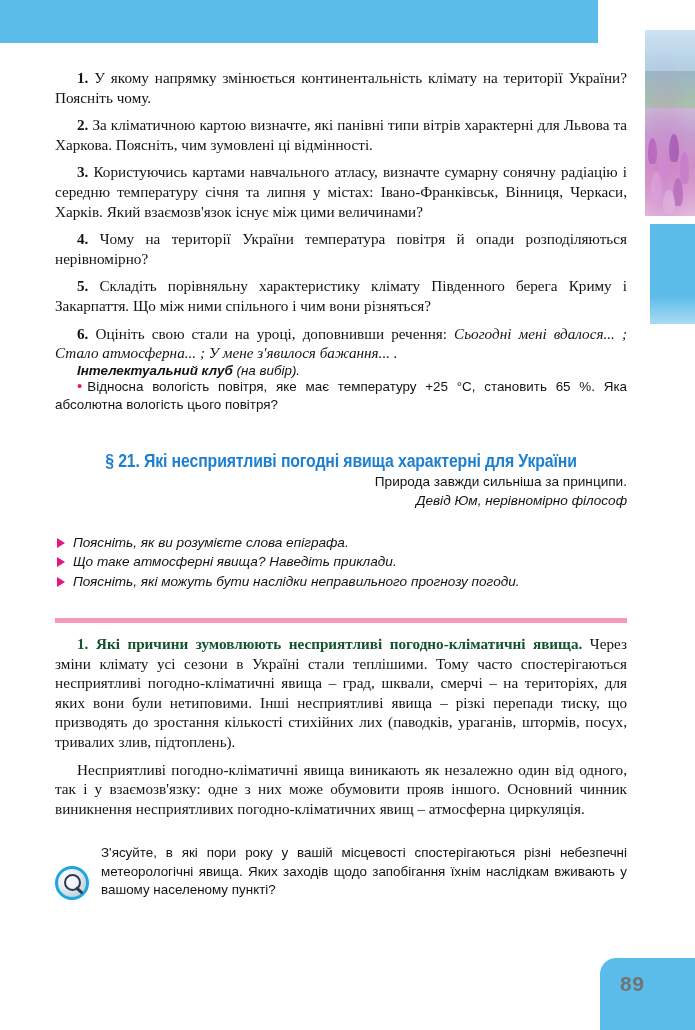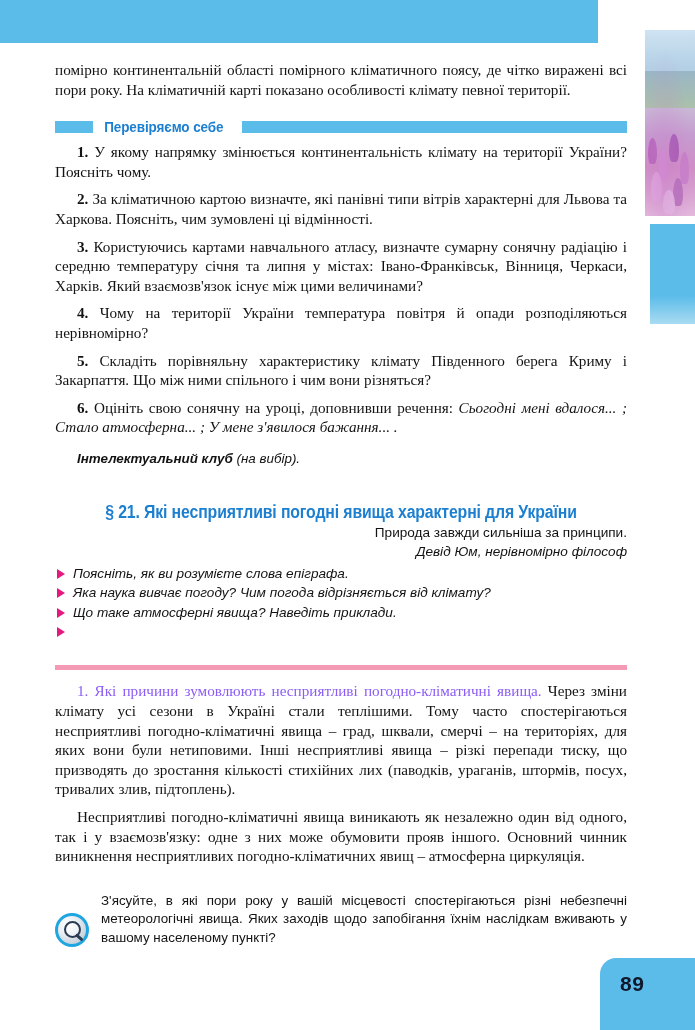--- a/index.html
+++ b/index.html
@@ -63,21 +63,21 @@
     width: 95px; height: 72px;
     background: #5cbce9;
     border-top-left-radius: 16px;
   }
   .page-number {
     position: absolute;
     left: 620px; top: 972px;
     font-family: "Liberation Sans", sans-serif;
     font-size: 21px;
     font-weight: 700;
-    color: #0f172a;
+    color: #737373;
     letter-spacing: .5px;
   }
 
   
   .col {
     position: absolute;
     left: 55px;
     top: 60px;
     width: 572px;
   }
@@ -118,21 +118,20 @@
     transform-origin: left center;
     letter-spacing: -.1px;
   }
   .check-banner .blk-right {
     height: 12px; background: #5cbce9; flex: 1 1 auto;
   }
   .after-banner { margin-top: 8px; }
 
   
   .club-head {
-    margin-top: 14px;
     font-family: "Liberation Sans", sans-serif;
     font-size: 13.4px;
     color: #131313;
     text-indent: 22px;
   }
   .club-head .b { font-weight: 700; font-style: italic; }
   .club-head .i { font-style: italic; }
 
   p.sans {
     margin: 0;
@@ -168,21 +167,21 @@
   .epigraph {
     text-align: right;
     font-family: "Liberation Sans", sans-serif;
     font-size: 13.6px;
     line-height: 19px;
     color: #131313;
   }
   .epigraph .author { font-style: italic; display: block; }
 
   
-  .arrow-list { margin-top: 4px; }
+  .arrow-list { margin-top: 24px; }
   .arrow-row {
     display: flex;
     align-items: flex-start;
     margin-bottom: 2px;
   }
   .arrow-row .tri {
     flex: 0 0 auto;
     width: 0; height: 0;
     border-left: 8px solid #e5187f;
     border-top: 5.5px solid transparent;
@@ -200,22 +199,22 @@
   
   .pink-rule {
     margin-top: 28px;
     height: 5px;
     background: #f49ab4;
     width: 100%;
   }
   .sub-body { margin-top: 11px; }
   .sub-lead {
     font-family: "Liberation Serif", serif;
-    font-weight: 400;
-    color: #8b5cf6;
+    font-weight: 700;
+    color: #14532d;
   }
 
   
   .callout {
     margin-top: 26px;
     display: flex;
     align-items: flex-end;
   }
   .mag {
     flex: 0 0 auto;
@@ -273,65 +272,57 @@
   <div class="blurmask"></div>
 </div>
 
 <div class="right-cyan"></div>
 
 <div class="page-number-box"></div>
 <div class="page-number">89</div>
 
 <div class="col">
 
-  <p class="serif">помірно континентальній області помірного кліматичного поясу, де чітко виражені всі пори року. На кліматичній карті показано особливості клімату певної території.</p>
-
-  <div class="check-banner">
-    <div class="blk-left"></div>
-    <div class="cb-title">Перевіряємо себе</div>
-    <div class="blk-right"></div>
-  </div>
+
 
   <div class="after-banner">
     <p class="serif indent"><span class="qnum">1.</span><span> У якому напрямку змінюється континентальність клімату на території України? Поясніть чому.</span></p>
     <p class="serif indent"><span class="qnum">2.</span><span> За кліматичною картою визначте, які панівні типи вітрів характерні для Львова та Харкова. Поясніть, чим зумовлені ці відмінності.</span></p>
     <p class="serif indent"><span class="qnum">3.</span><span> Користуючись картами навчального атласу, визначте сумарну сонячну радіацію і середню температуру січня та липня у містах: Івано-Франківськ, Вінниця, Черкаси, Харків. Який взаємозв'язок існує між цими величинами?</span></p>
     <p class="serif indent"><span class="qnum">4.</span><span> Чому на території України температура повітря й опади розподіляються нерівномірно?</span></p>
     <p class="serif indent"><span class="qnum">5.</span><span> Складіть порівняльну характеристику клімату Південного берега Криму і Закарпаття. Що між ними спільного і чим вони різняться?</span></p>
-    <p class="serif indent"><span class="qnum">6.</span><span> Оцініть свою сонячну на уроці, доповнивши речення: </span><span style="font-style:italic">Сьогодні мені вдалося... ; Стало атмосферна... ; У мене з'явилося бажання... .</span></p>
+    <p class="serif indent"><span class="qnum">6.</span><span> Оцініть свою стали на уроці, доповнивши речення: </span><span style="font-style:italic">Сьогодні мені вдалося... ; Стало атмосферна... ; У мене з'явилося бажання... .</span></p>
   </div>
 
   <div class="club-head">
     <span class="b">Інтелектуальний клуб</span><span class="i"> (на вибір).</span>
   </div>
 
 
+  <p class="sans club-item"><span class="dot">•</span><span>Відносна вологість повітря, яке має температуру +25 °С, становить 65 %. Яка абсолютна вологість цього повітря?</span></p>
 
   <div class="section-head">§ 21. Які несприятливі погодні явища характерні для України</div>
 
   <div class="epigraph">
     <span>Природа завжди сильніша за принципи.</span>
     <span class="author">Девід Юм, нерівномірно філософ</span>
   </div>
 
   <div class="arrow-list">
     <div class="arrow-row">
       <div class="tri"></div>
       <div class="txt">Поясніть, як ви розумієте слова епіграфа.</div>
     </div>
     <div class="arrow-row">
       <div class="tri"></div>
-      <div class="txt">Яка наука вивчає погоду? Чим погода відрізняється від клімату?</div>
-    </div>
-    <div class="arrow-row">
-      <div class="tri"></div>
       <div class="txt">Що таке атмосферні явища? Наведіть приклади.</div>
     </div>
     <div class="arrow-row">
       <div class="tri"></div>
+      <div class="txt">Поясніть, які можуть бути наслідки неправильного прогнозу погоди.</div>
     </div>
   </div>
 
   <div class="pink-rule"></div>
 
   <div class="sub-body">
     <p class="serif indent"><span class="sub-lead">1. Які причини зумовлюють несприятливі погодно-кліматичні явища.</span><span> Через зміни клімату усі сезони в Україні стали теплішими. Тому часто спостерігаються несприятливі погодно-кліматичні явища – град, шквали, смерчі – на територіях, для яких вони були нетиповими. Інші несприятливі явища – різкі перепади тиску, що призводять до зростання кількості стихійних лих (паводків, ураганів, штормів, посух, тривалих злив, підтоплень).</span></p>
     <p class="serif indent">Несприятливі погодно-кліматичні явища виникають як незалежно один від одного, так і у взаємозв'язку: одне з них може обумовити прояв іншого. Основний чинник виникнення несприятливих погодно-кліматичних явищ – атмосферна циркуляція.</p>
   </div>
 

